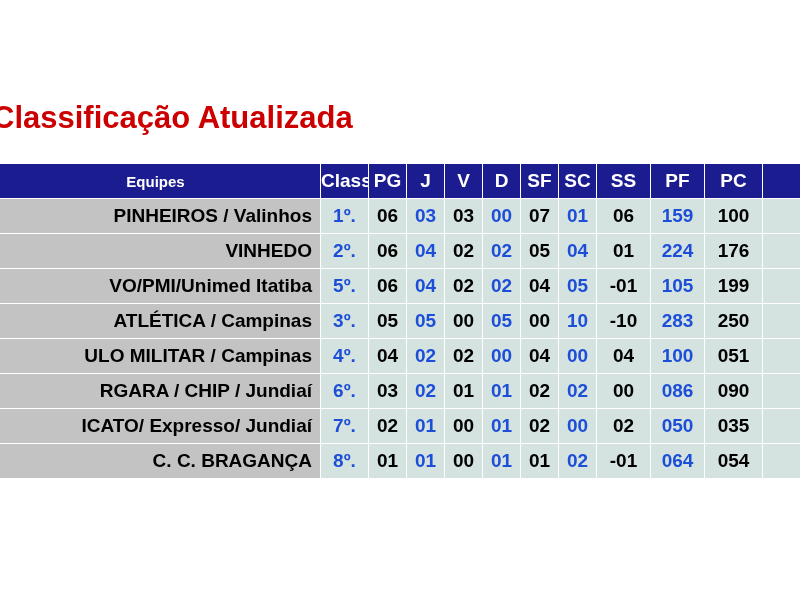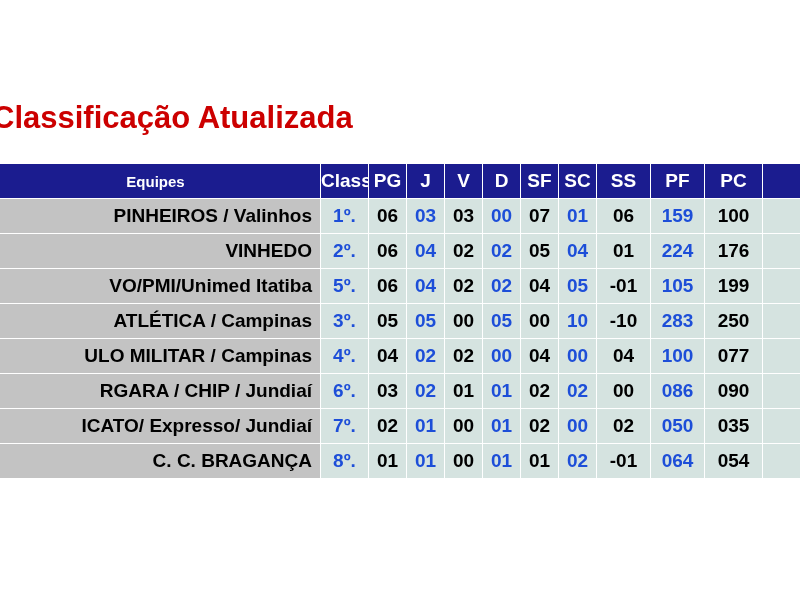--- a/index.html
+++ b/index.html
@@ -212,21 +212,21 @@
           <td class="team">ULO MILITAR  / Campinas</td>
           <td class="num red">4º.</td>
           <td class="num">04</td>
           <td class="num red">02</td>
           <td class="num">02</td>
           <td class="num red">00</td>
           <td class="num">04</td>
           <td class="num red">00</td>
           <td class="num">04</td>
           <td class="num red">100</td>
-          <td class="num">077</td>
+          <td class="num">051</td>
           <td class="edge"></td>
         </tr>
 
         <tr>
           <td class="team">RGARA / CHIP / Jundiaí</td>
           <td class="num red">6º.</td>
           <td class="num">03</td>
           <td class="num red">02</td>
           <td class="num">01</td>
           <td class="num red">01</td>

